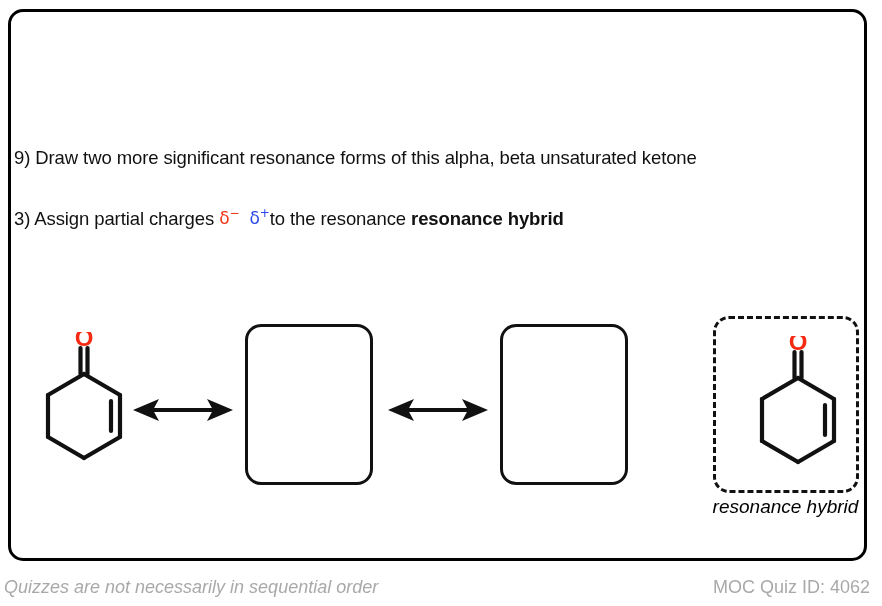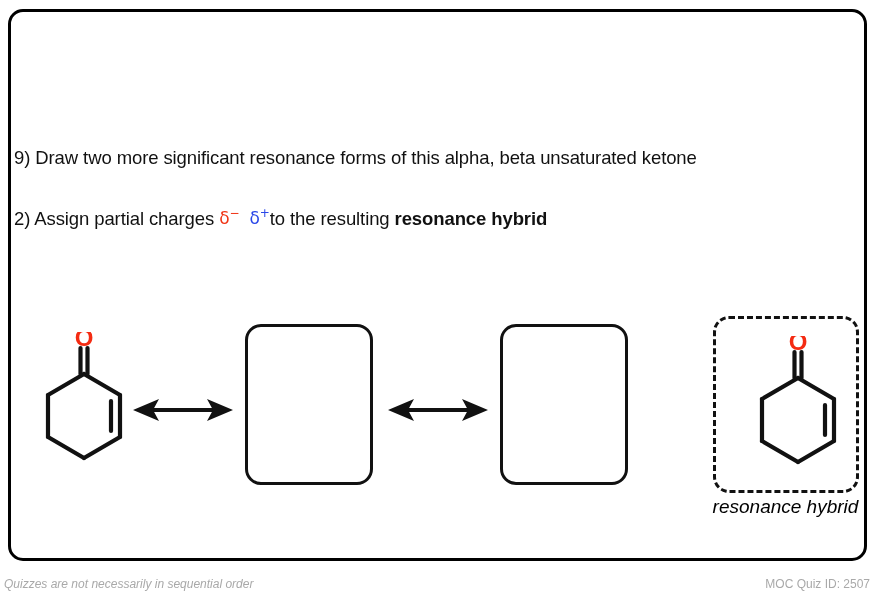--- a/index.html
+++ b/index.html
@@ -114,40 +114,40 @@
     font-size: 19px;
     font-style: italic;
     color: #000000;
     white-space: nowrap;
   }
 
   
   .footer-text {
     position: absolute;
     top: 577px;
-    font-size: 12px;
+    font-size: 18px;
     color: #a9a9a9;
     white-space: nowrap;
   }
   #footer-note {
     left: 4px;
     font-style: italic;
   }
   #footer-quiz-id {
     right: 12px;
   }
 </style>
 </head>
 <body>
 
 <div id="quiz-card"></div>
 
 <div class="question-line" id="question-1">9) Draw two more significant resonance forms of this alpha, beta unsaturated ketone</div>
 
-<div class="question-line" id="question-2"><span>2) Assign partial charges </span><span class="delta delta-neg"><span>δ</span><span class="delta-sup">−</span></span><span>&nbsp;&nbsp;</span><span class="delta delta-pos"><span>δ</span><span class="delta-sup">+</span></span><span>to the resulting </span><span class="q-bold">resonance hybrid</span></div>
+<div class="question-line" id="question-2"><span>3) Assign partial charges </span><span class="delta delta-neg"><span>δ</span><span class="delta-sup">−</span></span><span>&nbsp;&nbsp;</span><span class="delta delta-pos"><span>δ</span><span class="delta-sup">+</span></span><span>to the resonance </span><span class="q-bold">resonance hybrid</span></div>
 
 <div id="scheme-row">
 
   <div class="struct-slot" id="reactant-structure">
     <svg width="92" height="150" viewBox="0 0 92 150">
 
       <g stroke="#111111" stroke-width="4.2" fill="none" stroke-linecap="round">
         <line x1="46" y1="42" x2="82" y2="63"></line>
         <line x1="82" y1="63" x2="82" y2="105"></line>
         <line x1="82" y1="105" x2="46" y2="126"></line>
@@ -202,13 +202,13 @@
       <text x="46" y="14" font-family="Liberation Sans, sans-serif" font-size="24" font-weight="bold" fill="#f42b12" text-anchor="middle">O</text>
     </svg>
   </div>
 
   <div id="hybrid-caption">resonance hybrid</div>
 
 </div>
 
 <div class="footer-text" id="footer-note">Quizzes are not necessarily in sequential order</div>
 
-<div class="footer-text" id="footer-quiz-id">MOC Quiz ID: 2507</div>
+<div class="footer-text" id="footer-quiz-id">MOC Quiz ID: 4062</div>
 
 </body></html>

